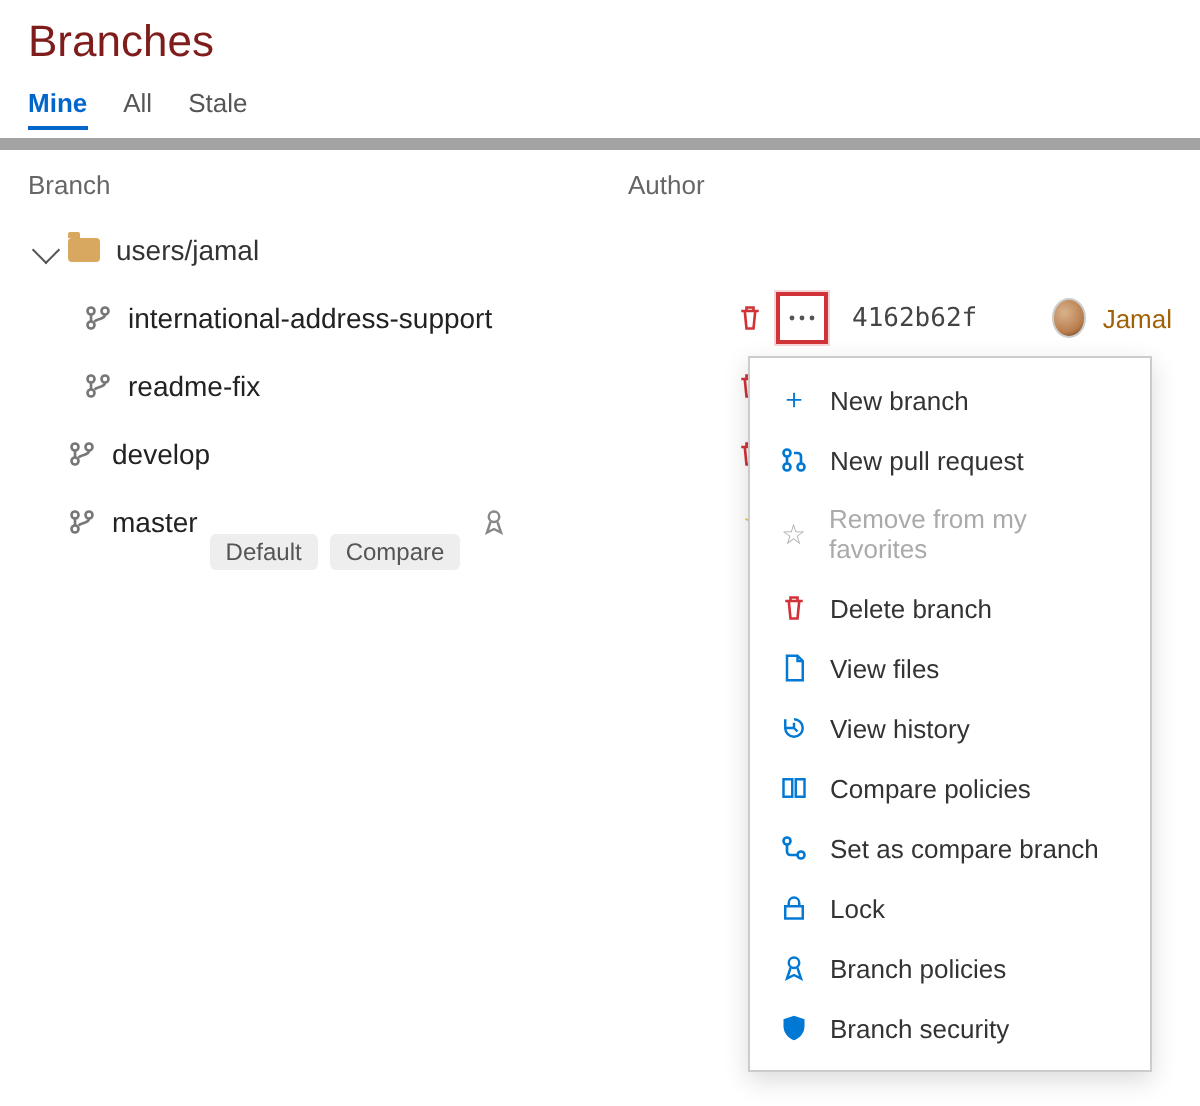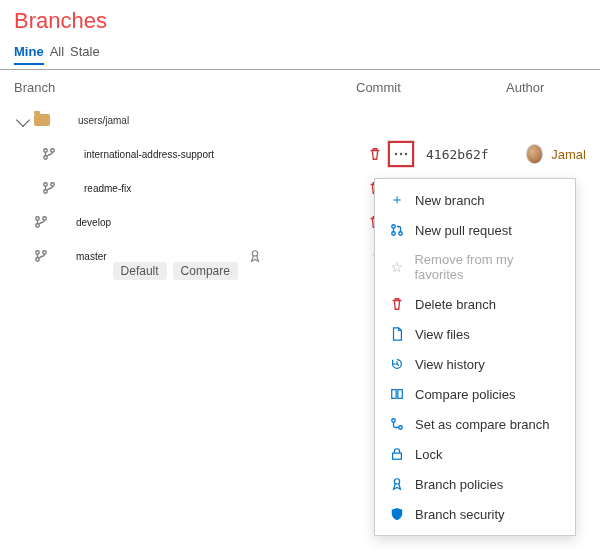--- a/index.html
+++ b/index.html
@@ -10,28 +10,28 @@
     color: #333;
     background: #fff;
     width: 600px;
     height: 553px;
     overflow: hidden;
     position: relative;
   }
   .page-title {
     font-size: 22px;
     font-weight: 400;
-    color: #ef4444;
+    color: #7f1d1d;
     padding: 8px 14px 6px 14px;
   }
   .tabs {
     display: flex;
-    gap: 6px;
+    gap: 18px;
     padding: 0 14px 4px 14px;
-    border-bottom: 1px solid #a3a3a3;
+    border-bottom: 6px solid #a3a3a3;
   }
   .tab {
     padding: 4px 0;
     font-size: 13px;
     color: #555;
     cursor: pointer;
   }
   .tab.active {
     color: #0066cc;
     border-bottom: 2px solid #0066cc;
@@ -79,23 +79,22 @@
     border-radius: 1px 1px 0 0;
   }
   .branch-icon {
     width: 14px; height: 14px;
     display: inline-block;
     margin-right: 8px;
     color: #777;
   }
   .row-name {
     color: #222;
-    font-size: 10px;
+    font-size: 14px;
     white-space: nowrap;
-    margin-left: 20px;
   }
   .row-name.folder { font-weight: 400; color: #333; }
   .spacer { flex: 1; }
   .trash-btn {
     color: #d13438;
     width: 20px; text-align: center;
     cursor: pointer;
   }
   .star-btn {
     color: #f2c811;
@@ -183,21 +182,20 @@
 <div class="page-title">Branches</div>
 
 <div class="tabs">
   <div class="tab active">Mine</div>
   <div class="tab">All</div>
   <div class="tab">Stale</div>
 </div>
 
 <div class="cols">
   <div class="col-branch">Branch</div>
-  <div class="col-commit">Commit</div>
   <div class="col-author">Author</div>
 </div>
 
 <div class="rows">
 
   <div class="row indent-0">
     <span class="chevron"></span>
     <span class="folder-icon"></span>
     <span class="row-name folder">users/jamal</span>
   </div>

